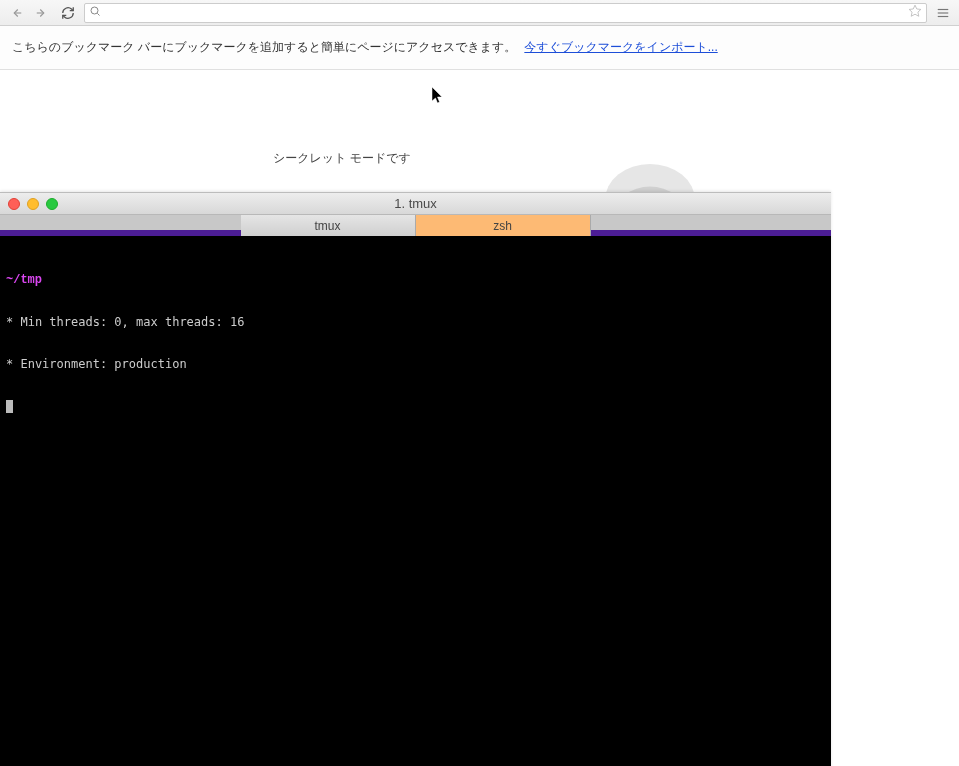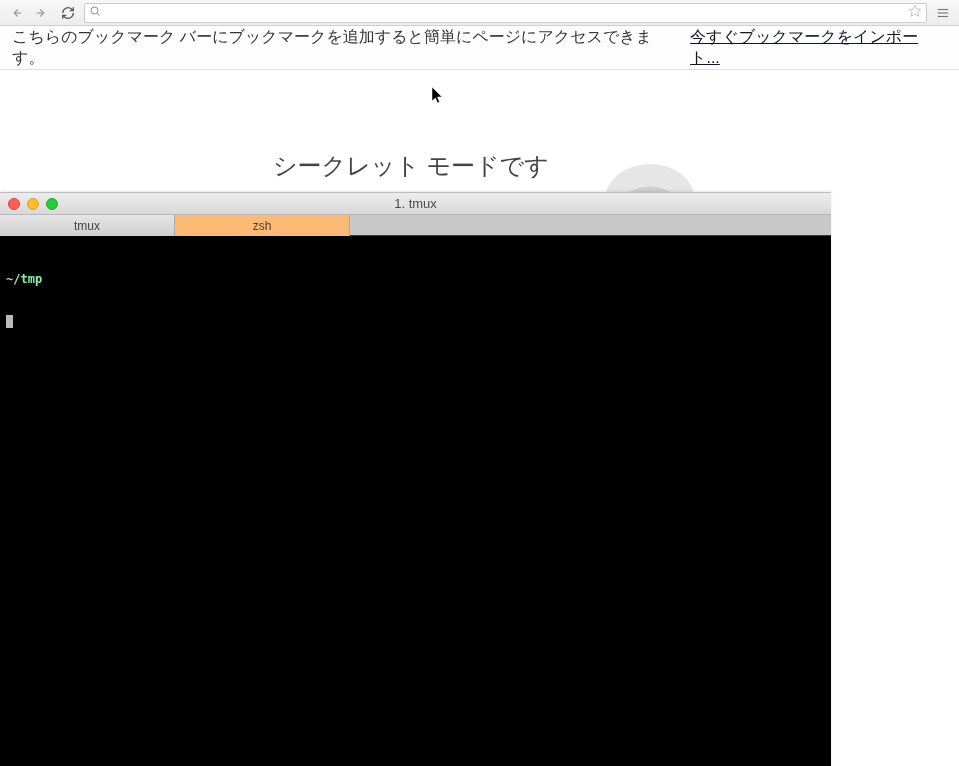--- a/index.html
+++ b/index.html
@@ -61,41 +61,41 @@
 }
 
 
 .bookmark-bar {
   height: 44px;
   background: #fdfdfd;
   border-bottom: 1px solid #e0e0e0;
   display: flex;
   align-items: center;
   padding: 0 12px;
-  font-size: 16px;
+  font-size: 12px;
   color: #333;
 }
 .bookmark-bar a {
-  color: #0f172a;
+  color: #1d4ed8;
   text-decoration: underline;
   margin-left: 8px;
 }
 
 
 .browser-content {
   height: 700px;
   background: #fff;
   position: relative;
   display: flex;
   flex-direction: column;
   align-items: center;
   padding-top: 80px;
 }
 .incognito-title {
-  font-size: 24px;
+  font-size: 12px;
   color: #444;
   position: absolute;
   left: 273px;
   top: 80px;
 }
 .incognito-icon {
   position: absolute;
   left: 595px;
   top: 85px;
   width: 110px;
@@ -152,21 +152,22 @@
   transform: translateX(-50%);
   font-size: 13px;
   color: #4a4a4a;
 }
 
 
 .term-tabs {
   height: 21px;
   background: #c8c8c8;
   display: flex;
-  border-bottom: 1px solid #4c1d95;
+  border-bottom: 6px solid #4c1d95;
+  justify-content: center;
 }
 .term-tab {
   width: 175px;
   height: 21px;
   display: flex;
   align-items: center;
   justify-content: center;
   font-size: 12px;
   border-right: 1px solid #aaa;
   background: #fdba74;
@@ -182,21 +183,21 @@
   flex: 1;
   background: #000;
   padding: 8px 6px;
   font-family: "Menlo", "Monaco", monospace;
   font-size: 12px;
   line-height: 14px;
   color: #ccc;
   white-space: pre;
 }
 .term-line { min-height: 14px; }
-.yellow { color: #86efac; font-weight: bold; }
+.yellow { color: #d946ef; font-weight: bold; font-family: Liberation Mono, monospace; }
 .term-cursor {
   display: inline-block;
   width: 7px;
   height: 13px;
   background: #bbb;
   vertical-align: bottom;
 }
 </style>
 </head>
 <body>
@@ -276,15 +277,17 @@
     <div class="term-tab active">
       <span>tmux</span>
     </div>
     <div class="term-tab">
       <span>zsh</span>
     </div>
   </div>
 
   <div class="term-body">
     <div class="term-line"><span class="yellow">~/tmp</span></div>
+    <div class="term-line">* Min threads: 0, max threads: 16</div>
+    <div class="term-line">* Environment: production</div>
     <div class="term-line"><span class="term-cursor"></span></div>
   </div>
 </div>
 
 </body></html>

